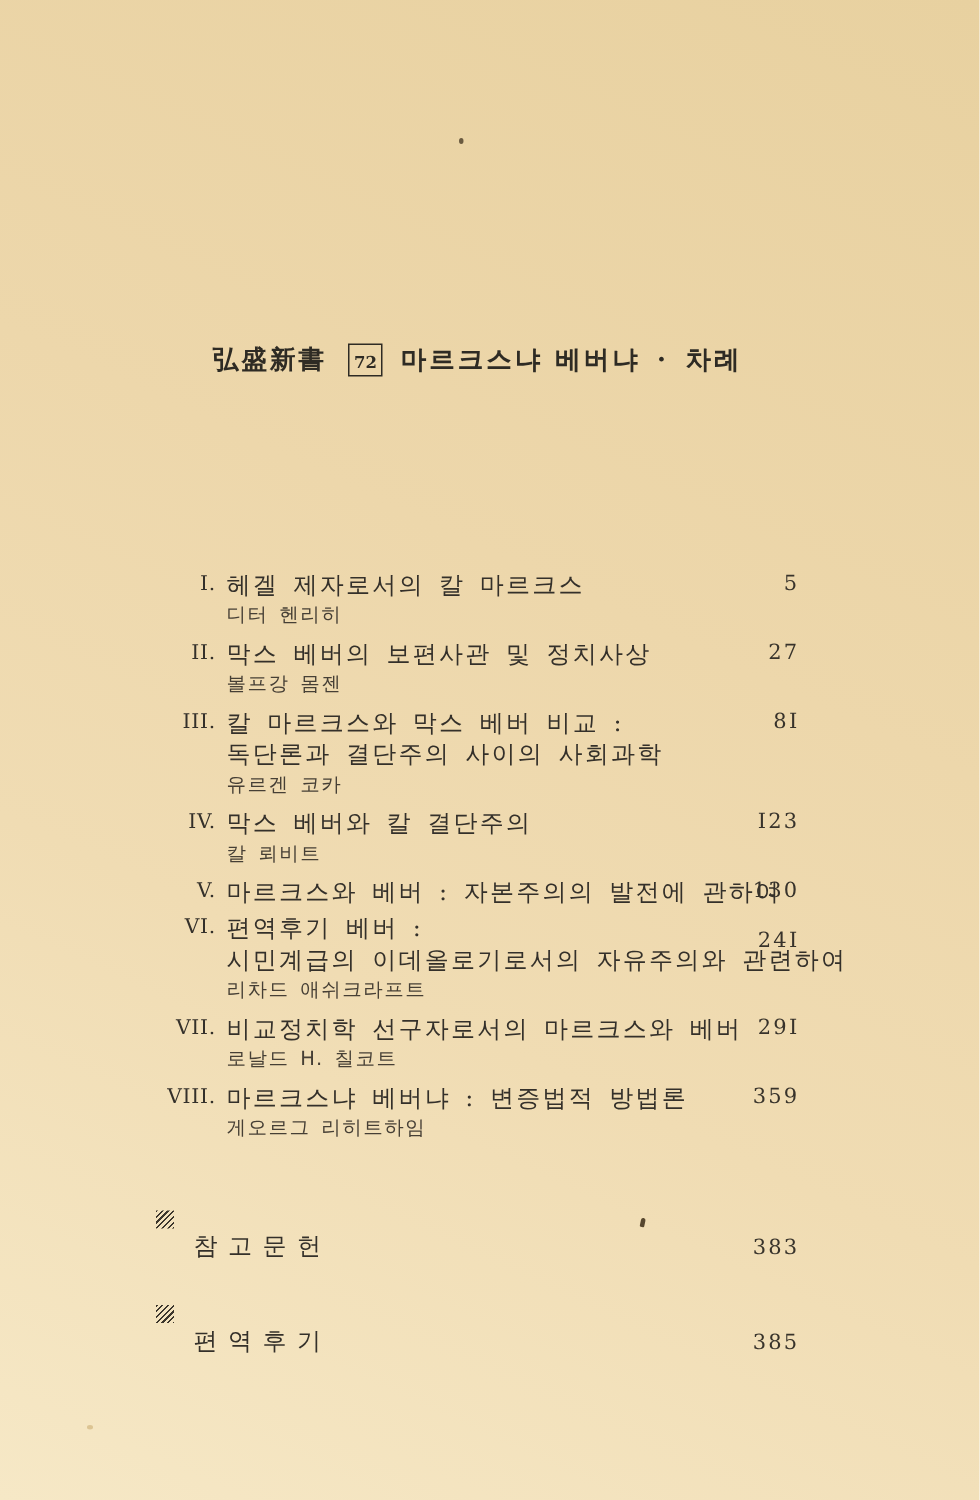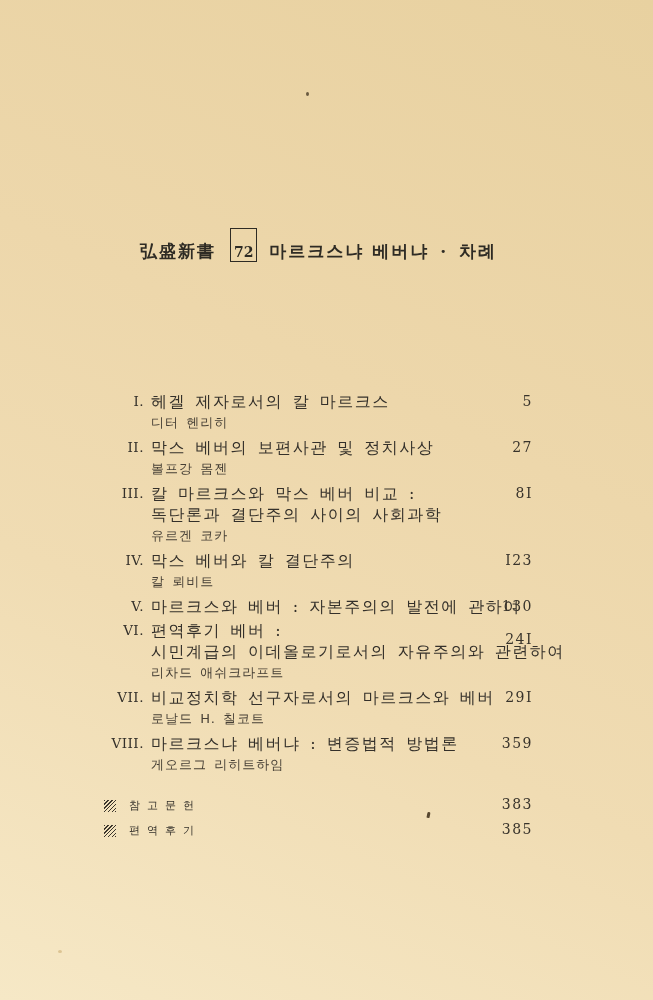--- a/index.html
+++ b/index.html
@@ -19,22 +19,22 @@
   
   .toc-title{
     margin-top:228px;
     text-align:center;
     font-size:17px;font-weight:bold;letter-spacing:2px;
     color:#2e2b24;white-space:nowrap;
   }
   .series-num{
     display:inline-block;
     border:1.6px solid #2e2b24;
-    padding:16px 3px 1px 3px;margin:0 4px 0 6px;
-    font-size:14px;letter-spacing:0;line-height:15px;
+    padding:4px 3px 1px 3px;margin:0 4px 0 6px;
+    font-size:11px;letter-spacing:0;line-height:15px;
     font-family:"DejaVu Serif","Liberation Serif",serif;
   }
   .title-dot{font-weight:bold;margin:0 3px;}
   
   .entries{margin-top:128px;}
   .entry{
     display:flex;align-items:flex-start;
     margin-bottom:3px;
   }
   .num{
@@ -63,24 +63,24 @@
   
   .backmatter{margin-top:17px;}
   .back-row{display:flex;align-items:baseline;line-height:22px;margin-bottom:1px;}
   .hatch{
     flex:0 0 auto;
     display:inline-block;width:12px;height:12px;
     margin-right:13px;position:relative;top:1px;align-self:center;
     background:repeating-linear-gradient(135deg,#3c362c 0,#3c362c 1px,rgba(0,0,0,0) 1px,rgba(0,0,0,0) 2.7px);
   }
   .back-label{
-    flex:1 1 auto;font-size:11px;letter-spacing:7px;color:#34302a;white-space:nowrap;
+    flex:1 1 auto;font-size:16px;letter-spacing:7px;color:#34302a;white-space:nowrap;
   }
   .back-page{
-    flex:0 0 48px;text-align:right;font-size:14px;letter-spacing:1.5px;color:#38332b;
+    flex:0 0 48px;text-align:right;font-size:14px;letter-spacing:1.5px;color:#38332b;margin-top:40px;
   }
   
   .speck{position:absolute;border-radius:50%;}
   .speck-1{left:306px;top:92px;width:3px;height:4px;background:#6a5a40;}
   .speck-2{left:427px;top:812px;width:3px;height:6px;background:#57472f;border-radius:2px 2px 1px 1px;transform:rotate(12deg);}
   .speck-3{left:58px;top:950px;width:4px;height:3px;background:#dcc493;}
 </style>
 </head>
 <body>
 

